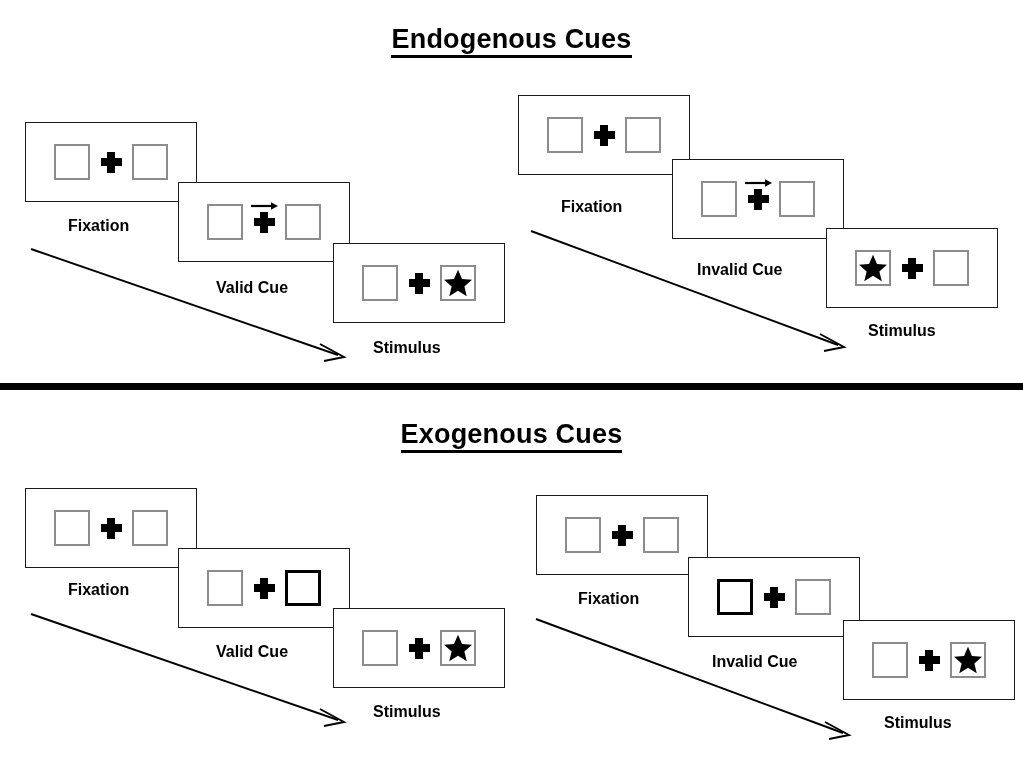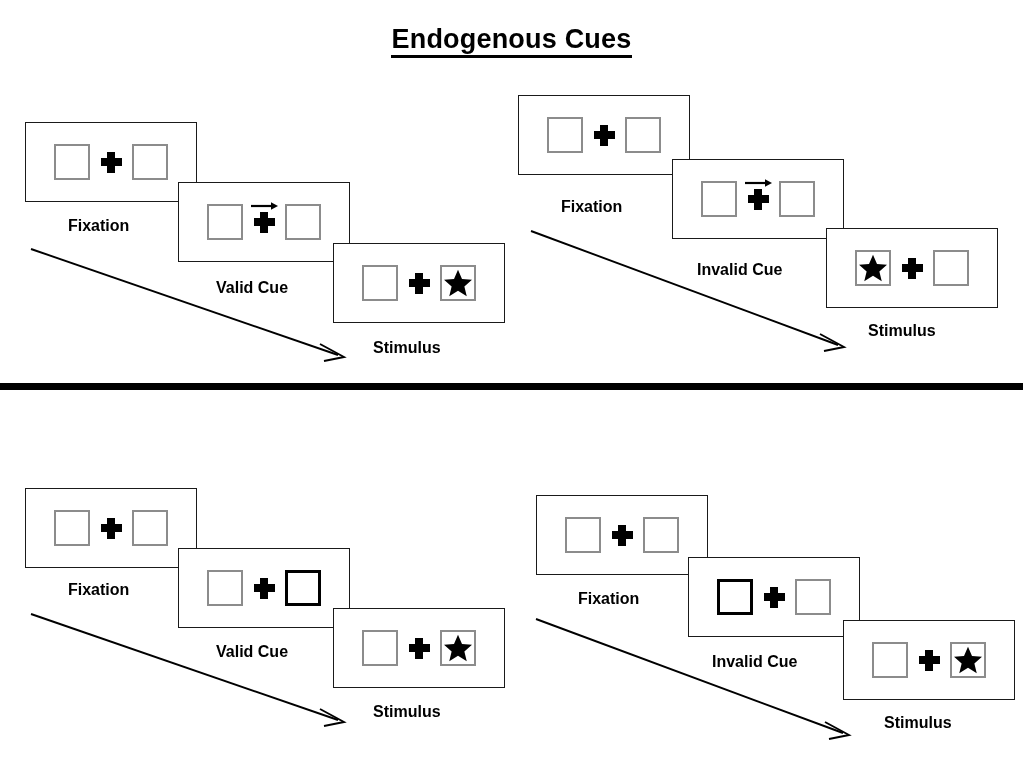--- a/index.html
+++ b/index.html
@@ -240,20 +240,23 @@
   </div>
   <div class="stage-label" style="left:868px; top:322px;">Stimulus</div>
 
   <svg class="flow-arrow" style="left:528px; top:225px; width:325px; height:130px;" viewBox="0 0 325 130">
     <line x1="3" y1="6" x2="310" y2="120" stroke="#000" stroke-width="1.9"></line>
     <polyline points="292,109 316,122 296,126" fill="none" stroke="#000" stroke-width="1.9"></polyline>
   </svg>
 
   <div class="divider" style="top:383px;"></div>
 
+  <div class="section-title" style="top:419px;">
+    <span>Exogenous Cues</span>
+  </div>
 
   <div class="panel" style="left:25px; top:488px; width:172px; height:80px;">
     <div class="panel-inner">
       <div class="cbox"></div>
       <div class="plus-wrap">
         <div class="plus"></div>
       </div>
       <div class="cbox"></div>
     </div>
   </div>

